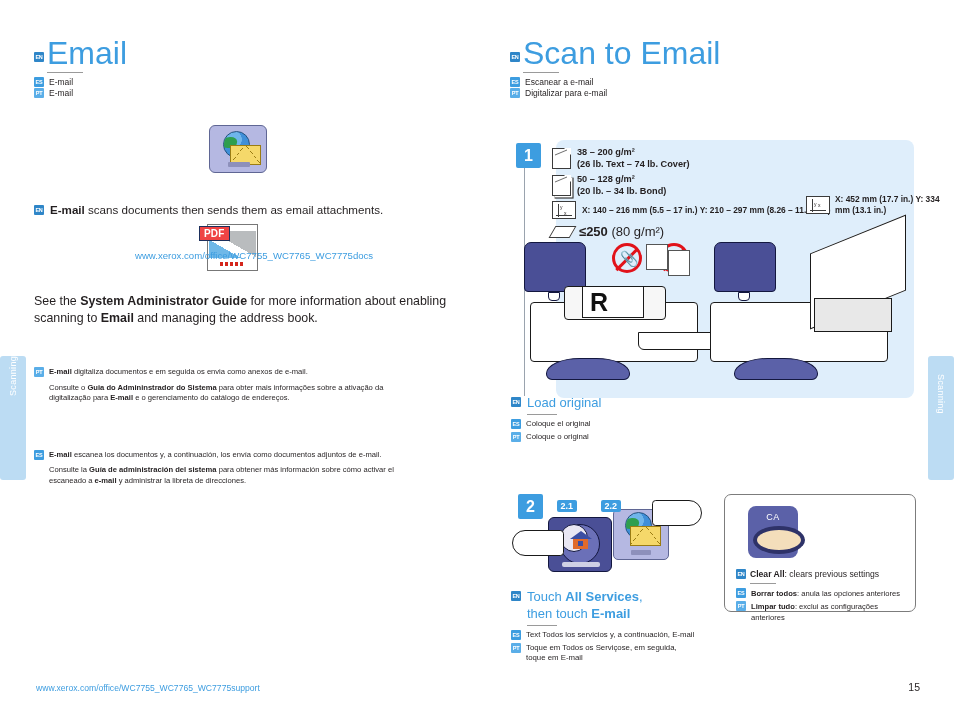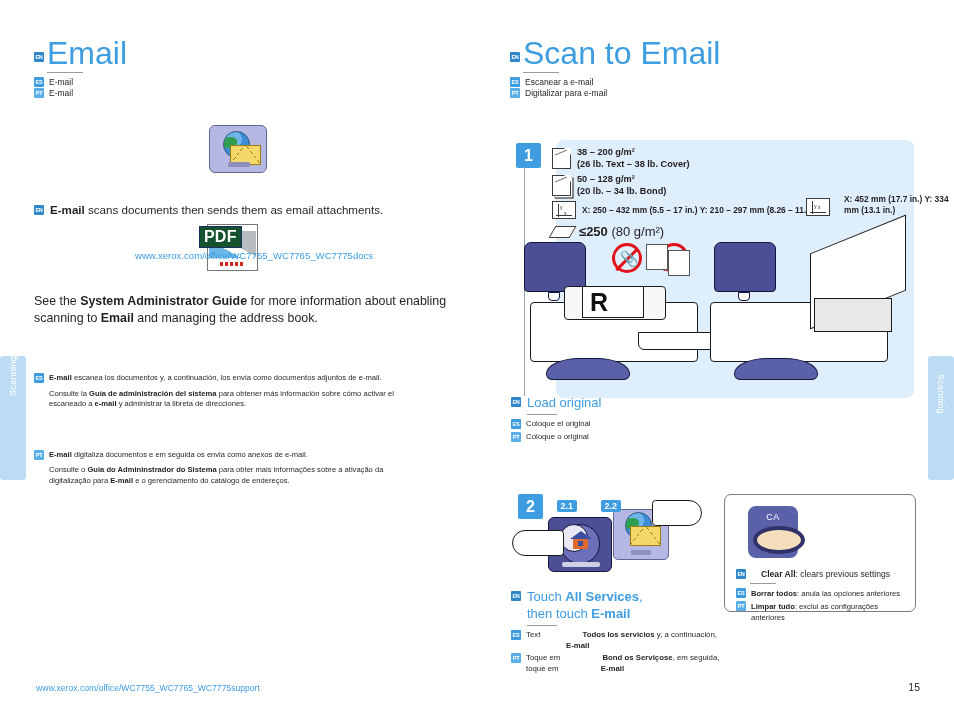--- a/index.html
+++ b/index.html
@@ -125,22 +125,22 @@
   }
   .pdf-doc .tophatch{
     position:absolute; left:6px; top:1px; width:16px; height:4px; background:#c9cbcd;
   }
   .pdf-doc .foot{
     position:absolute; left:12px; bottom:4px; width:24px; height:4px;
     background: repeating-linear-gradient(to right,#d4261c 0 3px, transparent 3px 5px);
   }
   .pdf-tag{
     position:absolute; left:199px; top:226px;
-    background:#14532d; color:#fff; font-weight:bold;
-    font-size:16px; padding:1px 4px; letter-spacing:.2px;
+    background:#ef4444; color:#fff; font-weight:bold;
+    font-size:10px; padding:1px 4px; letter-spacing:.2px;
     border:1px solid #1c2f5c;
   }
   .url-link {
     position:absolute; left:108px; top:250px;
     font-size:9.6px; color:#3d9de0; z-index:5;margin-left:27px;
   }
 
   .see-note { font-size:12.4px; line-height:17px; margin-top:5px; }
   .see-note b { font-weight:bold; }
 
@@ -195,21 +195,21 @@
     background:#fff; border:1.2px solid #3b3b3b;
     transform: skewX(-30deg);
   }
   .spec-xy { font-size:8.4px; line-height:11px; }
   .spec-xy b{ font-weight:bold; }
   .spec-cap{ font-size:13px; }
   .spec-cap b{ font-weight:bold; }
 
   .glass-dim{
     position:absolute; left:806px; top:194px;
-    display:flex; gap:14px; align-items:flex-end;
+    display:flex; gap:5px; align-items:center;
     font-size:8.4px; line-height:11px;
   }
   .glass-dim b{ font-weight:bold; }
 
   .v-line{
     position:absolute; left:524px; top:168px;
     width:1px; height:228px; background:#9aa3ae;
   }
 
   
@@ -242,21 +242,21 @@
 
   .cap-block { font-size:0; }
   .cap-en {
     display:flex; gap:6px; align-items:flex-start;
     color:#3d9de0; font-size:13px; line-height:17px;
   }
   .cap-en .lang { margin-top:3px; }
   .cap-en b{ font-weight:bold; }
   .cap-rule{ width:30px; height:1px; background:#9a9a9a; margin:3px 0 4px 16px; }
   .cap-tr{ display:flex; gap:5px; align-items:flex-start; font-size:7.8px; line-height:10.6px; margin-top:2px;}
-  .cap-tr b{ font-weight:bold;margin-left:40px; }
+  .cap-tr b{ font-weight:normal; }
 
   
   .cp-btn{
     position:absolute; background:#4a4f96; border:1.4px solid #13173f; border-radius:6px;
   }
   .home-ring{
     position:absolute; width:40px;height:40px;border-radius:50%;
     background:#6b70b8; border:1.5px solid #13173f;
   }
   .home-inner{
@@ -296,21 +296,21 @@
   .ca-btn .lbl{
     position:absolute; top:6px; left:0; right:0; text-align:center;
     color:#fff; font-size:9px; letter-spacing:.4px;
   }
   .ca-btn .oval{
     position:absolute; left:9px; top:24px; width:44px; height:20px;
     background:#f4debb; border-radius:50%;
     box-shadow:0 0 0 4px #2e3268;
   }
   .ca-lines{ position:absolute; left:736px; top:568px; width:176px; }
-  .ca-en{ display:flex; gap:15px; align-items:center; font-size:8.6px; line-height:12px; }
+  .ca-en{ display:flex; gap:4px; align-items:center; font-size:8.6px; line-height:12px; }
   .ca-en b{font-weight:bold;}
   .ca-rule{ width:26px;height:1px;background:#9a9a9a;margin:3px 0 4px 14px; }
   .ca-tr{ display:flex; gap:5px; align-items:flex-start; font-size:7.6px; line-height:11px; margin-top:2px;}
   .ca-tr b{font-weight:bold;}
 
   
   #footer-url{
     position:absolute; left:36px; top:683px;
     font-size:8.6px; color:#3d9de0;
   }
@@ -364,37 +364,37 @@
     <div class="pic"></div>
     <div class="foot"></div>
   </div>
   <div class="pdf-tag" style="left:165px; top:190px;">PDF</div>
   <div class="url-link" style="left:74px; top:214px;">www.xerox.com/office/WC7755_WC7765_WC7775docs</div>
 
   <div class="see-note" style="margin-top:76px;">
     <span>See the </span><b>System Administrator Guide</b><span> for more information about enabling scanning to </span><b>Email</b><span> and managing the address book.</span>
   </div>
 
+  <div class="trans-block" style="margin-top:40px; width:390px;">
+    <div class="ln1">
+      <span class="lang pt">PT</span>
+      <div><b>E-mail</b><span> digitaliza documentos e em seguida os envia como anexos de e-mail.</span></div>
+    </div>
+    <div class="body">
+      <span>Consulte o </span><b>Guia do Admininstrador do Sistema</b><span> para obter mais informações sobre a ativação da digitalização para </span><b>E-mail</b><span> e o gerenciamento do catálogo de endereços.</span>
+    </div>
+  </div>
+
   <div class="trans-block" style="margin-top:46px; width:390px;">
     <div class="ln1">
       <span class="lang es">ES</span>
       <div><b>E-mail</b><span> escanea los documentos y, a continuación, los envía como documentos adjuntos de e-mail.</span></div>
     </div>
     <div class="body">
       <span>Consulte la </span><b>Guía de administración del sistema</b><span> para obtener más información sobre cómo activar el escaneado a </span><b>e-mail</b><span> y administrar la libreta de direcciones.</span>
-    </div>
-  </div>
-
-  <div class="trans-block" style="margin-top:40px; width:390px;">
-    <div class="ln1">
-      <span class="lang pt">PT</span>
-      <div><b>E-mail</b><span> digitaliza documentos e em seguida os envia como anexos de e-mail.</span></div>
-    </div>
-    <div class="body">
-      <span>Consulte o </span><b>Guia do Admininstrador do Sistema</b><span> para obter mais informações sobre a ativação da digitalização para </span><b>E-mail</b><span> e o gerenciamento do catálogo de endereços.</span>
     </div>
   </div>
 
 </div>
 
 <div id="right-col">
   <div class="h1-row">
     <span class="lang en">EN</span>
     <h1>Scan to Email</h1>
   </div>
@@ -413,39 +413,39 @@
 <div class="v-line"></div>
 
 <div class="spec-box" style="left:556px; top:140px; width:358px; height:258px;">
 </div>
 
 <div class="spec-list" style="position:absolute;left:552px;top:146px;">
   <div class="spec-row">
     <div class="paper-ic"></div>
     <div class="txt">
       <b>38 – 200 g/m²</b>
-      <b>(26 lb. Text – 38 lb. Cover)</b>
+      <b>(26 lb. Text – 74 lb. Cover)</b>
     </div>
   </div>
   <div class="spec-row">
     <div class="paper-ic stack"></div>
     <div class="txt">
       <b>50 – 128 g/m²</b>
       <b>(20 lb. – 34 lb. Bond)</b>
     </div>
   </div>
   <div class="spec-row" style="margin-top:4px;">
     <div class="xy-ic">
       <div class="xl"></div>
         <div class="yl"></div>
       <span class="lbl" style="left:7px;top:2px;">y</span>
       <span class="lbl" style="left:11px;bottom:2px;">x</span>
     </div>
     <div class="spec-xy">
-      <b>X: 250 – 432 mm (5.5 – 17 in.)</b>
+      <b>X: 140 – 216 mm (5.5 – 17 in.)</b>
       <b>Y: 210 – 297 mm (8.26 – 11.69 in.)</b>
     </div>
   </div>
   <div class="spec-row" style="margin-top:5px;">
     <div class="ream"></div>
     <div class="spec-cap">
       <b>≤250</b><span> (80 g/m²)</span>
     </div>
   </div>
 </div>
@@ -533,21 +533,21 @@
     </div>
   </div>
   <div class="cap-rule"></div>
   <div class="cap-tr">
     <span class="lang es">ES</span>
     <div><span>Text </span><b>Todos los servicios</b><span> y, a continuación, </span><b>E-mail</b></div>
   </div>
   <div class="cap-tr">
     <span class="lang pt">PT</span>
     <div>
-      <span>Toque em </span><b>Bond os Serviçose</b><span>, em seguida,</span><br>
+      <span>Toque em </span><b>Todos os Serviçose</b><span>, em seguida,</span><br>
       <span>toque em </span><b>E-mail</b>
     </div>
   </div>
 </div>
 
 <div class="ca-card"></div>
 <div class="ca-btn">
   <div class="lbl">CA</div>
   <div class="oval"></div>
 </div>

